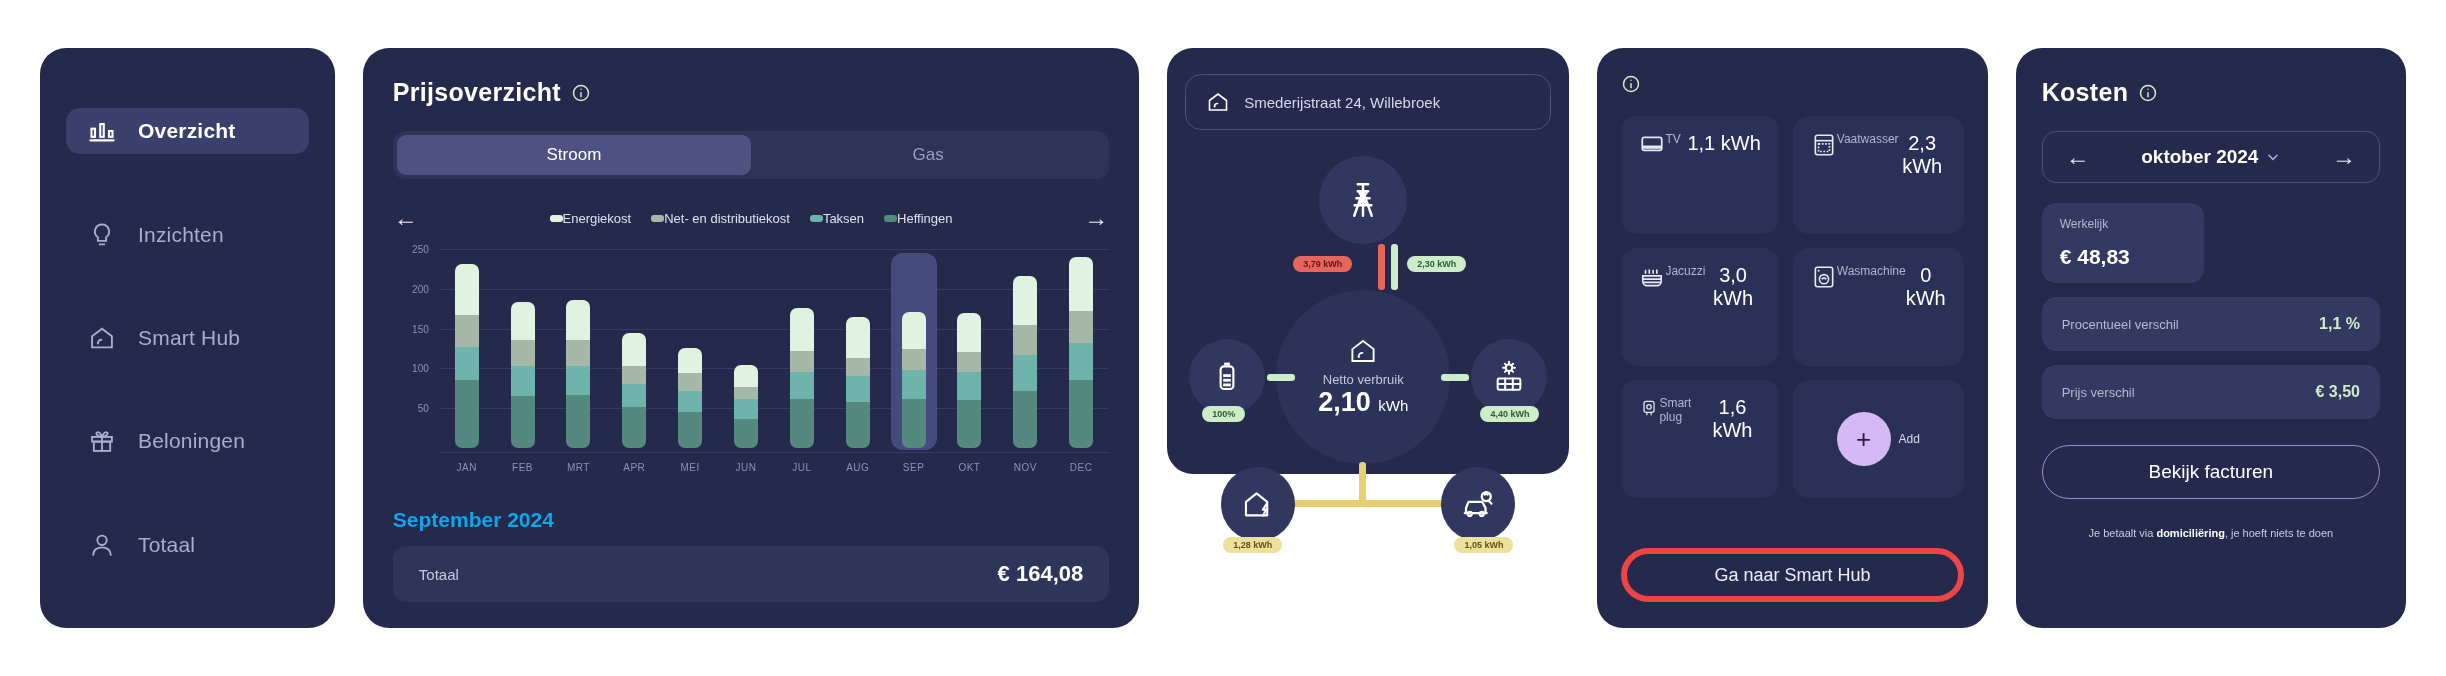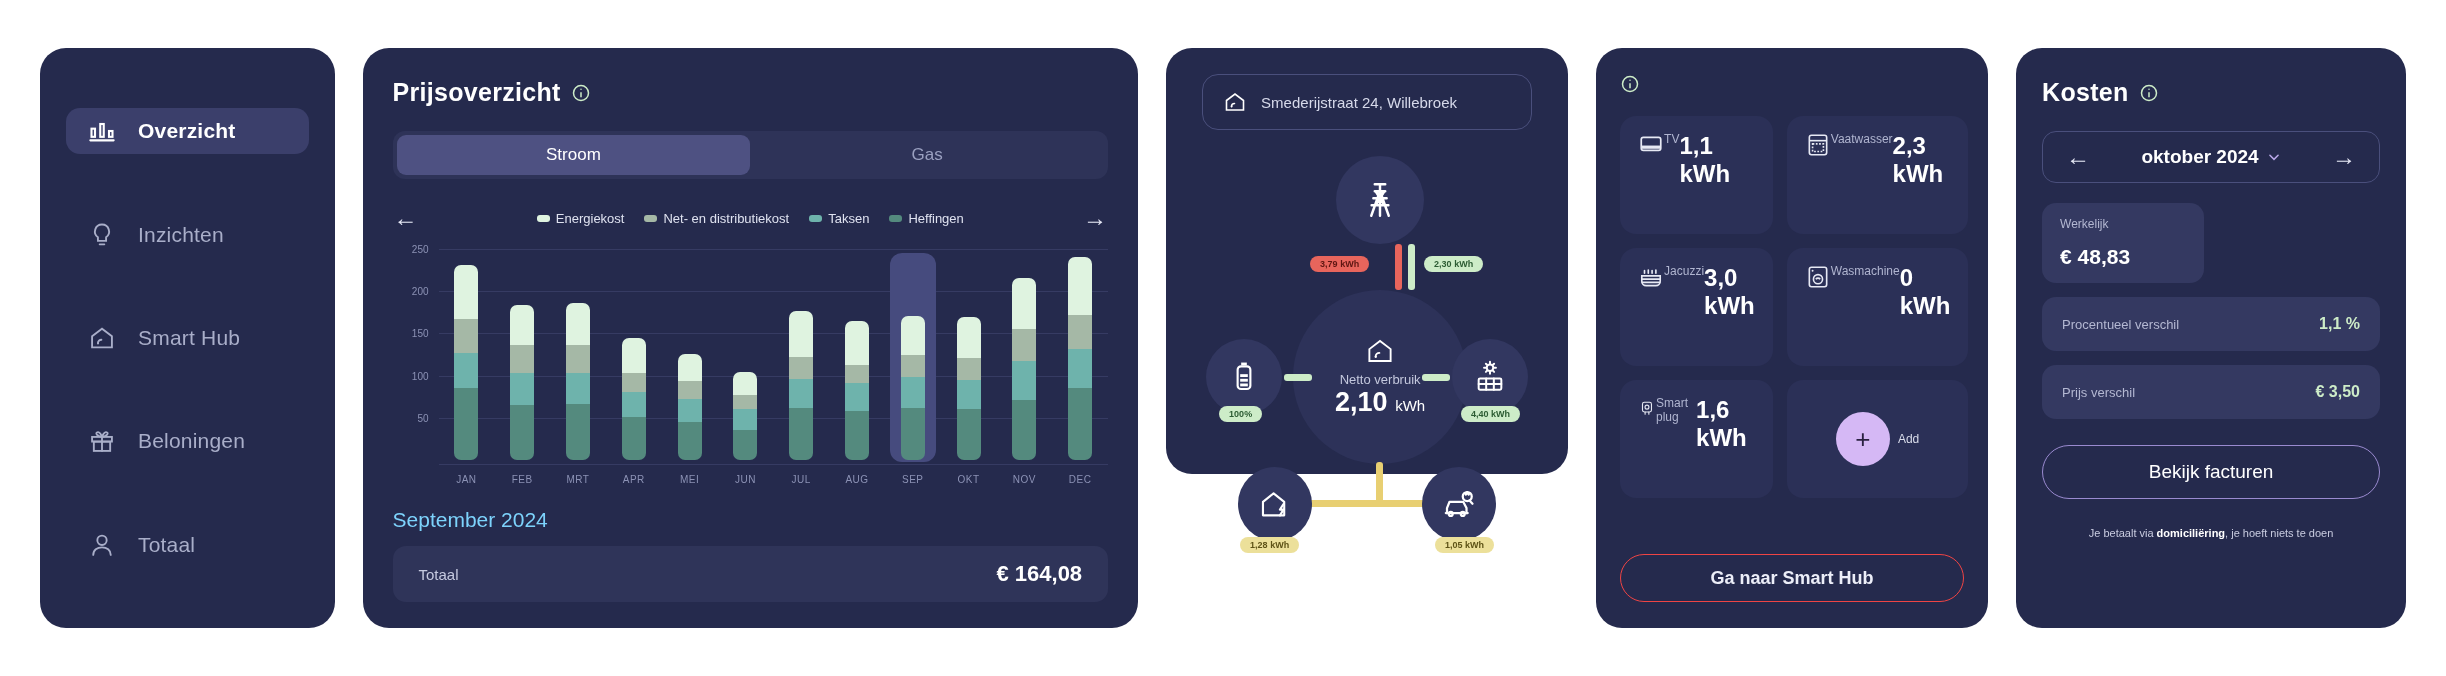--- a/index.html
+++ b/index.html
@@ -89,21 +89,21 @@
     margin-top: 26px;
     display: flex;
     align-items: center;
     justify-content: space-between;
   }
   .legend {
     display: flex; align-items: center; gap: 20px;
     font-size: 13px; color: #dfe2f0;
   }
   .legend span.s {
-    display: inline-flex; align-items: center; gap: 6px;
+    display: inline-flex; align-items: center; 
   }
   .swatch { width: 13px; height: 7px; border-radius: 3px; display: inline-block; }
   .arrow-btn {
     width: 26px; height: 26px; color: #e6e8f5;
     display: flex; align-items: center; justify-content: center;
     font-size: 24px; line-height: 1;
   }
 
   .plot {
     position: relative;
@@ -141,35 +141,35 @@
     display: flex; flex-direction: column;
   }
   .seg-piece { width: 100%; }
   .xlabs {
     position: absolute; left: 46px; right: 0; bottom: 0; height: 30px;
     display: flex; align-items: center; justify-content: space-around;
     border-top: 1px solid #363b63;
   }
   .xlab { width: 46px; text-align: center; font-size: 10px; color: #8c92b5; letter-spacing: .5px; }
 
-  .month-label { margin-top: 14px; color: #7dd3fc; font-size: 21px; font-weight: normal; }
+  .month-label { margin-top: 26px; color: #0ea5e9; font-size: 21px; font-weight: bold; }
   .total-bar {
     margin-top: 14px;
     height: 56px; border-radius: 13px;
     background: #2f3459;
     display: flex; align-items: center; justify-content: space-between;
     padding: 0 26px;
   }
   .total-bar .lbl { font-size: 15px; color: #c6cae0; }
   .total-bar .val { font-size: 22px; color: #fff; font-weight: bold; }
 
   
   .flow-card {
     width: 404px; height: 426px;
-    padding: 26px 36px;
+    padding: 26px 18px;
   }
   .addr {
     height: 56px; border: 1px solid #4a4f7c; border-radius: 16px;
     display: flex; align-items: center; gap: 14px; padding: 0 20px;
   }
   .addr span { font-size: 15px; color: #d6d9ea; }
   .flow {
     position: relative;
     margin-top: 18px;
     height: 450px;
@@ -213,34 +213,34 @@
     margin-top: 22px;
     display: grid; grid-template-columns: 1fr 1fr; gap: 14px;
   }
   .tile {
     background: #2b3057; border-radius: 16px;
     height: 118px; padding: 16px 18px;
     display: flex; flex-direction: row; justify-content: space-between;
   }
   .tile-top { display: flex; align-items: flex-start; justify-content: space-between; }
   .tile-name { font-size: 12px; color: #b0b5d0; }
-  .tile-val { font-size: 24px; color: #fff; font-weight: bold; text-align: left; }
+  .tile-val { font-size: 20px; color: #fff; font-weight: normal; text-align: center; }
   .tile.add { align-items: center; justify-content: center; gap: 8px; }
   .add-circle {
     width: 54px; height: 54px; border-radius: 50%;
     background: #d5b8f5;
     display: flex; align-items: center; justify-content: center;
     color: #2a2140; font-size: 26px; line-height: 1;
   }
   .add-lbl { font-size: 12px; color: #d9dcea; }
   .ghost-btn {
     margin-top: auto;
-    height: 48px; border: 1px solid #ef4444; border-radius: 28px;
+    height: 54px; border: 6px solid #ef4444; border-radius: 28px;
     display: flex; align-items: center; justify-content: center;
-    color: #eceef8; font-size: 18px; font-weight: bold;
+    color: #eceef8; font-size: 18px;
   }
 
   
   .cost-card {
     width: 392px; height: 580px;
     padding: 30px 26px;
     display: flex; flex-direction: column;
   }
   .month-nav {
     margin-top: 24px;

